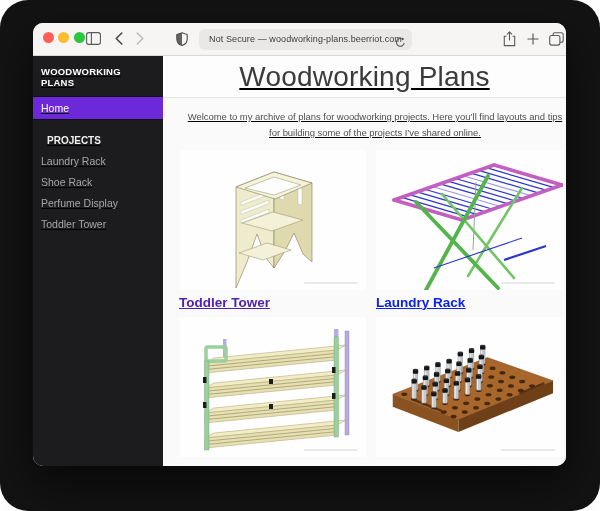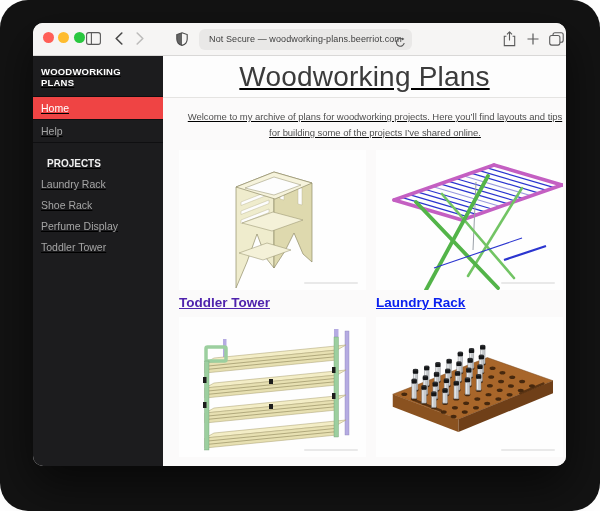--- a/index.html
+++ b/index.html
@@ -18,21 +18,21 @@
   .urlbar{position:absolute;left:166px;top:5.5px;width:213px;height:21px;background:#e9e8e7;border-radius:6px;display:flex;align-items:center;justify-content:center;}
   .url-text{font-size:9px;color:#3e3e3e;letter-spacing:.1px;}
   .reload{position:absolute;right:6px;top:5px;}
 
   
   .page{display:flex;height:410px;text-decoration:underline;}
   .sidebar{width:130px;flex:none;background:#1c1c1e;color:#a5a5a5;}
   .sb-title{padding:10px 8px 8px;color:#ffffff;font-weight:bold;font-size:9.5px;letter-spacing:.2px;}
   .sb-nav{border-bottom:1px solid #0f0f11;}
   .sb-item{height:22px;line-height:22px;padding-left:8px;font-size:10.5px;border-top:1px solid #0f0f11;color:#a5a5a5;}
-  .sb-item.active{background:#ef4444;color:#ffffff;}
+  .sb-item.active{background:#6d28d9;color:#ffffff;}
   .sb-section{margin-top:10px;padding:5px 16px 5px 14px;color:#efefef;font-weight:bold;font-size:10px;}
   .sb-proj{height:21px;line-height:21px;padding-left:8px;font-size:10.5px;color:#a5a5a5;}
 
   .content{flex:1;display:flex;flex-direction:column;background:#fbfafa;min-width:0;}
   .content header{height:41px;flex:none;background:#fdfdfd;border-bottom:1px solid #e5e4e2;display:flex;align-items:center;justify-content:center;}
   h1{margin:0;font-size:28px;font-weight:400;color:#3b3b3b;letter-spacing:.2px;}
   .scroll{flex:1;overflow:hidden;padding:9px 10px 0 16px;}
   .intro{margin:2px 4px 9px;font-size:9.5px;line-height:1.66;color:#505050;width:384px;letter-spacing:-.05px;text-align:center;}
   .grid{display:grid;grid-template-columns:187px 187px;column-gap:10px;}
   .cell{display:flex;flex-direction:column;}
@@ -107,21 +107,20 @@
           </svg>
       </button>
     </div>
 
     <div class="page">
 
       <aside class="sidebar">
         <div class="sb-title">WOODWORKING PLANS</div>
         <nav class="sb-nav">
           <div class="sb-item active">Home</div>
-          <div class="sb-item">Help</div>
         </nav>
         <div class="sb-section">PROJECTS</div>
         <div class="sb-proj">Laundry Rack</div>
         <div class="sb-proj">Shoe Rack</div>
         <div class="sb-proj">Perfume Display</div>
         <div class="sb-proj">Toddler Tower</div>
       </aside>
 
       <main class="content">
         <header>

